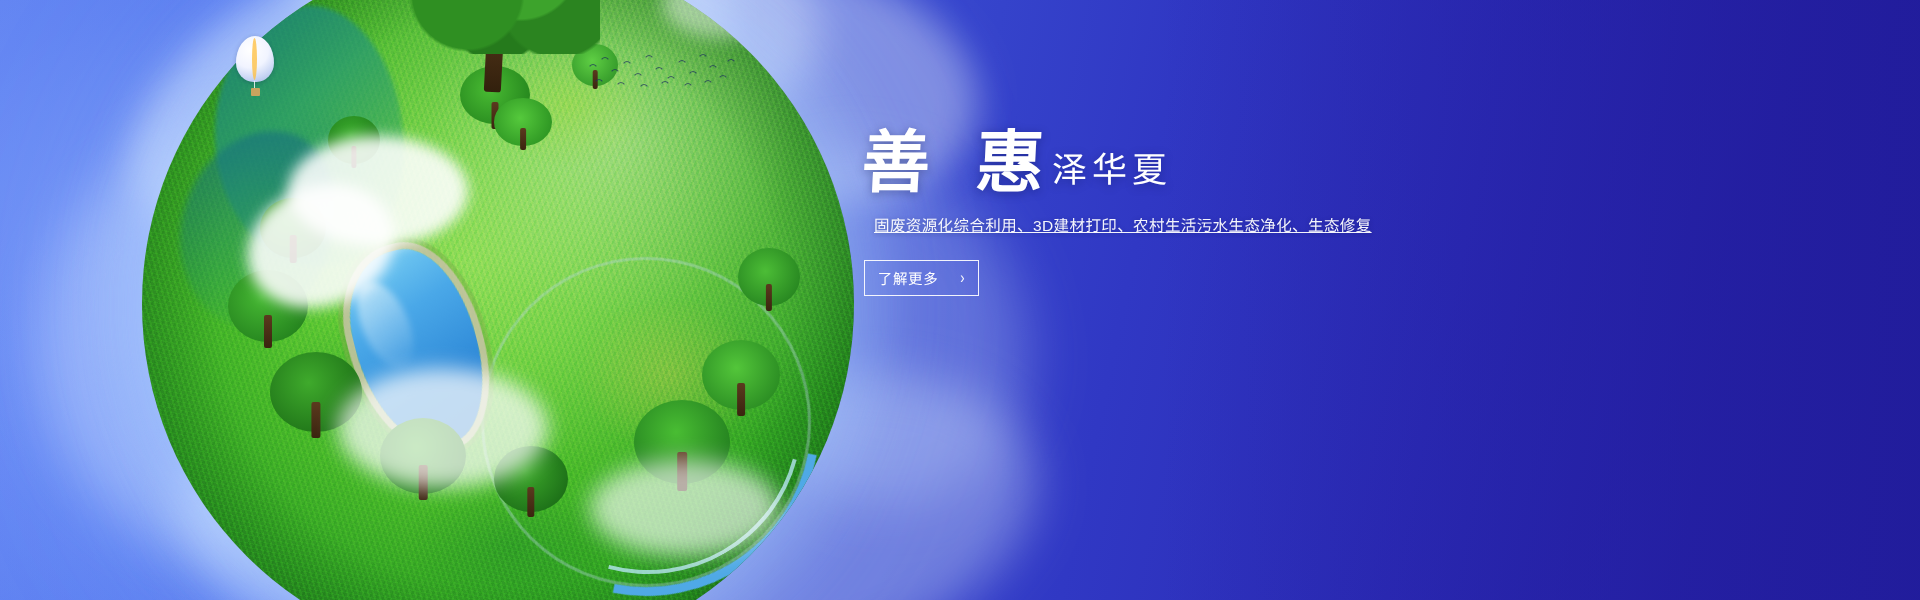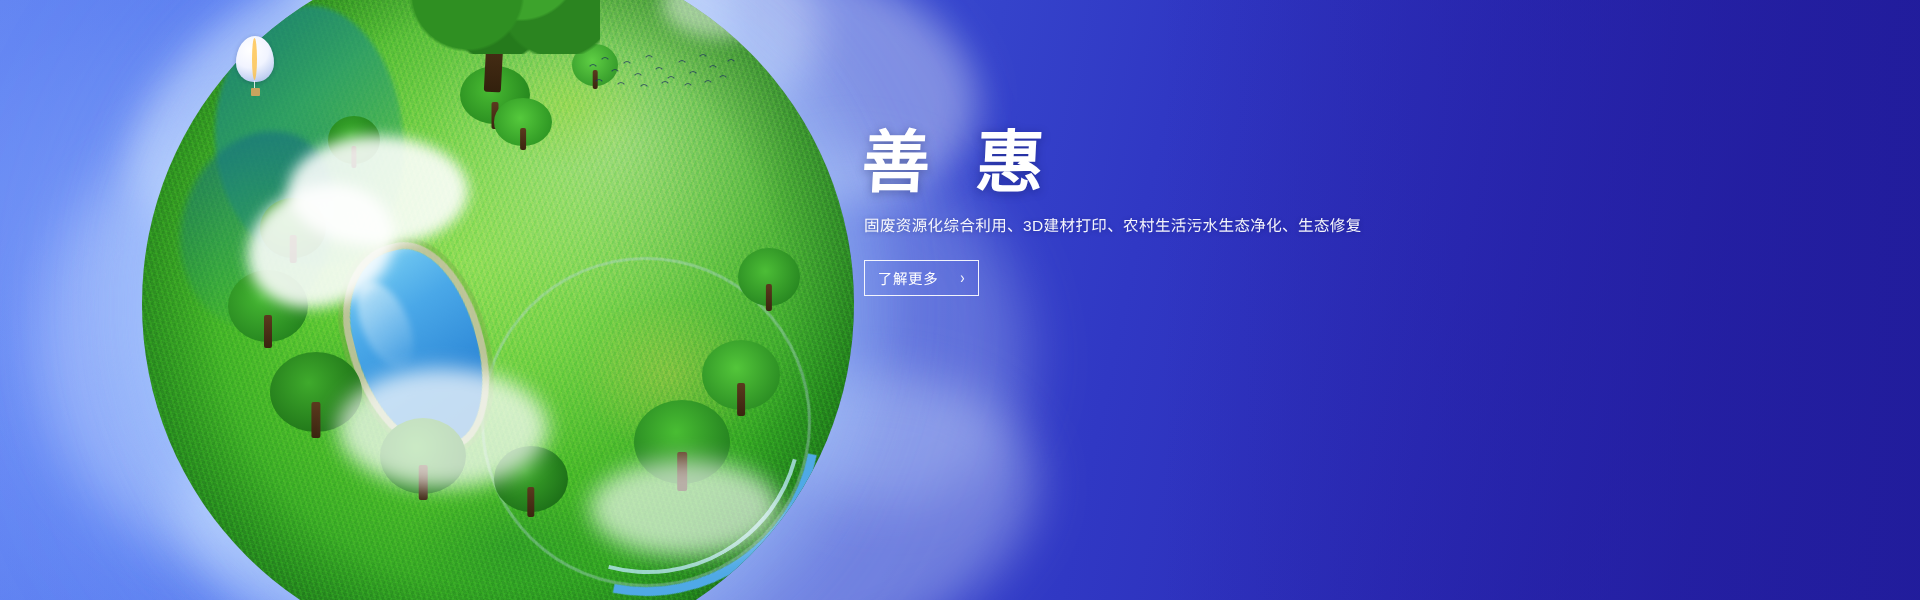--- a/index.html
+++ b/index.html
@@ -232,22 +232,23 @@
   }
   .hl-gap{width:46px;display:inline-block;}
 
   .subtitle{
     font-size:23px;line-height:1;font-weight:400;letter-spacing:6.5px;
     color:#ffffff;margin:22px 0 0 2px;white-space:nowrap;
     text-shadow:0 1px 6px rgba(10,18,70,.30);
   }
   .desc{
     font-size:15.5px;line-height:1;font-weight:400;letter-spacing:.4px;
-    color:rgba(255,255,255,.95);margin:22px 0 0 2px;white-space:nowrap;
+    color:rgba(255,255,255,.95);margin:22px 0 0 12px;white-space:nowrap;
     text-shadow:0 1px 5px rgba(10,18,70,.28);
+    text-decoration:underline;
   }
   .cta{
     display:inline-flex;align-items:center;justify-content:center;gap:22px;
     margin:26px 0 0 2px;
     width:115px;height:36px;
     border:1px solid rgba(255,255,255,.92);
     background:transparent;color:#ffffff;
     font-size:14.5px;letter-spacing:.6px;
     cursor:pointer;box-sizing:border-box;
     font-family:"Liberation Sans","DejaVu Sans",sans-serif;
@@ -344,20 +345,21 @@
         <path d="M119 32 q3 -3 6 0"></path>
     </g>
   </svg>
 
   <div class="content">
 
     <div class="headline">
       <span class="hl-big">善</span>
       <span class="hl-gap"></span>
       <span class="hl-big">惠</span>
+      <span class="hl-small">泽华夏</span>
     </div>
 
 
     <div class="desc">固废资源化综合利用、3D建材打印、农村生活污水生态净化、生态修复</div>
 
     <button class="cta">
       <span>了解更多</span>
       <span class="chev">›</span>
     </button>
 

